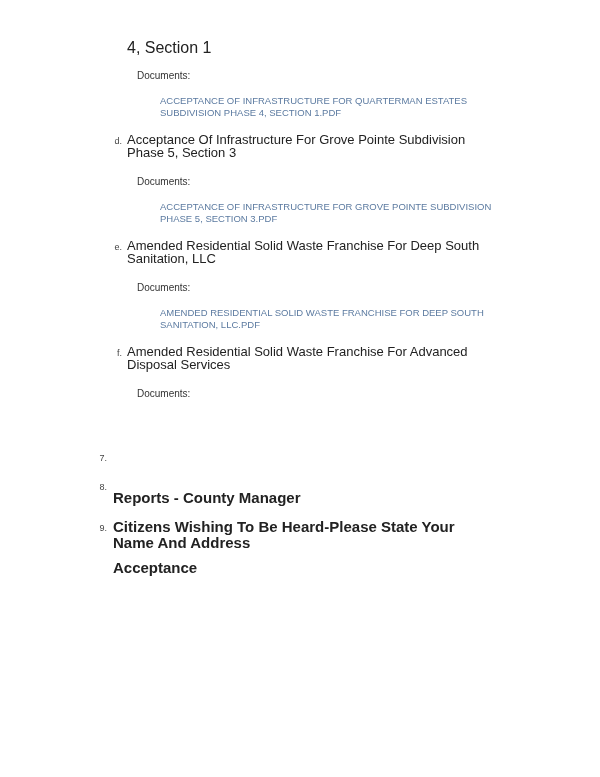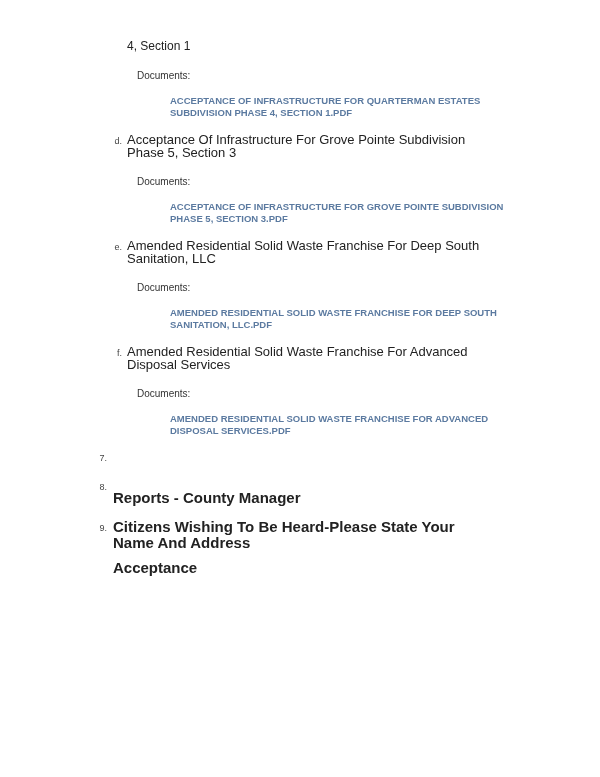--- a/index.html
+++ b/index.html
@@ -1,30 +1,30 @@
 <!DOCTYPE html>
 <html><head>
   <meta charset="utf-8">
   <style>
     html, body { margin: 0; padding: 0; background: #ffffff; }
     body { width: 600px; height: 777px; position: relative; overflow: hidden;
            font-family: "Liberation Sans", sans-serif; color: #222; }
     .page { position: absolute; left: 0; top: 0; width: 600px; height: 777px; }
 
-    .cont-title { position: absolute; left: 127px; top: 39px; font-size: 12px; color: #222; }
+    .cont-title { position: absolute; left: 127px; top: 39px; font-size: 16px; color: #222; }
 
     .subitem { position: absolute; left: 100px; width: 400px; }
     .subitem .marker { position: absolute; left: 0; width: 22px; text-align: right;
                        font-size: 9px; color: #444; top: 3px; }
     .subitem .title { position: absolute; left: 27px; width: 375px; font-size: 13px;
                       line-height: 13px; color: #222; }
 
     .docs-label { position: absolute; left: 137px; font-size: 10px; color: #333; }
-    .doc-link { position: absolute; left: 170px; width: 340px; font-size: 9.5px;
-                line-height: 12px; color: #5b7aa0; text-decoration: none; font-weight: bold; }
+    .doc-link { position: absolute; left: 160px; width: 340px; font-size: 9.5px;
+                line-height: 12px; color: #5b7aa0; text-decoration: none; }
 
     .mainitem { position: absolute; left: 80px; width: 420px; }
     .mainitem .marker { position: absolute; left: 0; width: 27px; text-align: right;
                         font-size: 9px; color: #444; top: 2px; }
     .mainitem .title { position: absolute; left: 33px; width: 380px; font-size: 15px;
                        font-weight: bold; line-height: 16px; color: #222; margin-top: 39px; }
   </style>
 </head>
 <body>
 
@@ -46,21 +46,20 @@
     <span class="title">Amended Residential Solid Waste Franchise For Deep South Sanitation, LLC</span>
   </div>
   <div class="docs-label" style="top:282px;">Documents:</div>
   <a class="doc-link" style="top:307px;" href="#">AMENDED RESIDENTIAL SOLID WASTE FRANCHISE FOR DEEP SOUTH SANITATION, LLC.PDF</a>
 
   <div class="subitem" style="top:345px;">
     <span class="marker">f.</span>
     <span class="title">Amended Residential Solid Waste Franchise For Advanced Disposal Services</span>
   </div>
   <div class="docs-label" style="top:388px;">Documents:</div>
-  <a class="doc-link" style="top:413px;" href="#">AMENDED RESIDENTIAL SOLID WASTE FRANCHISE FOR ADVANCED DISPOSAL SERVICES.PDF</a>
 
   <div class="mainitem" style="top:451px;">
     <span class="marker">7.</span>
     <span class="title">Reports - County Manager</span>
   </div>
 
   <div class="mainitem" style="top:480px;">
     <span class="marker">8.</span>
     <span class="title">Citizens Wishing To Be Heard-Please State Your Name And Address</span>
   </div>

